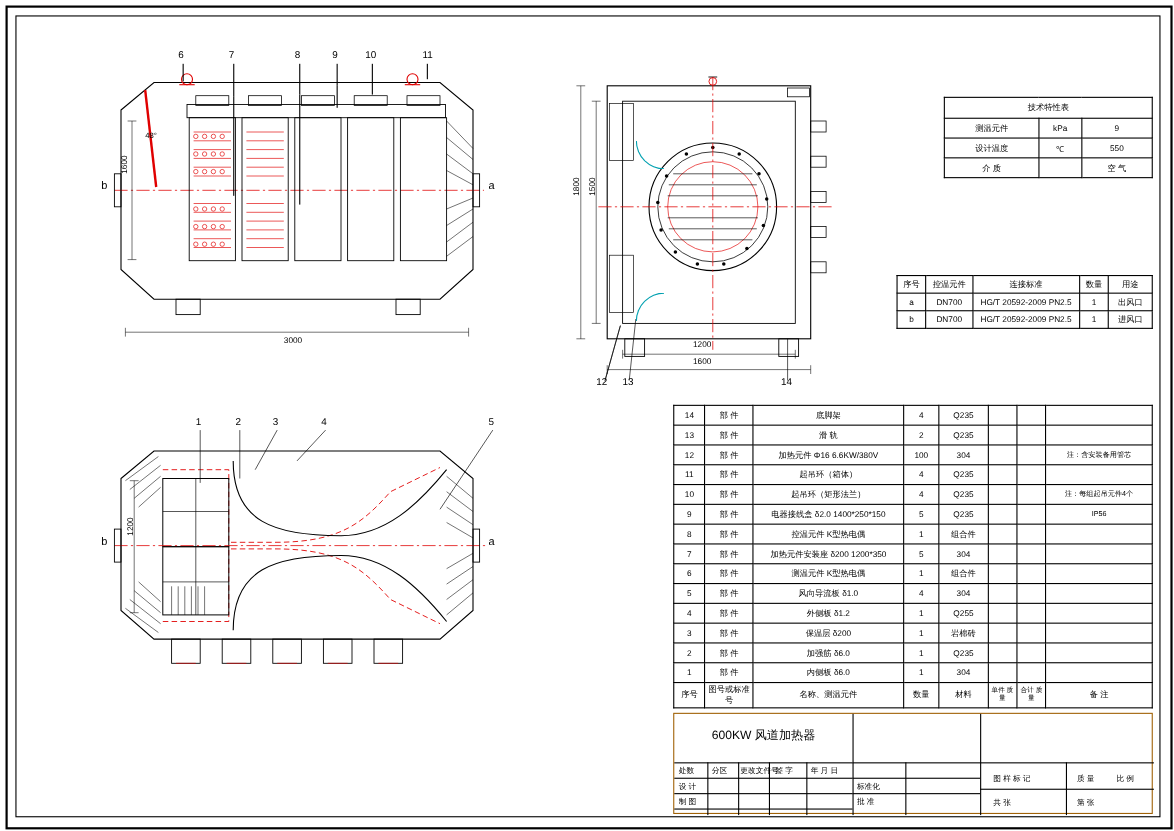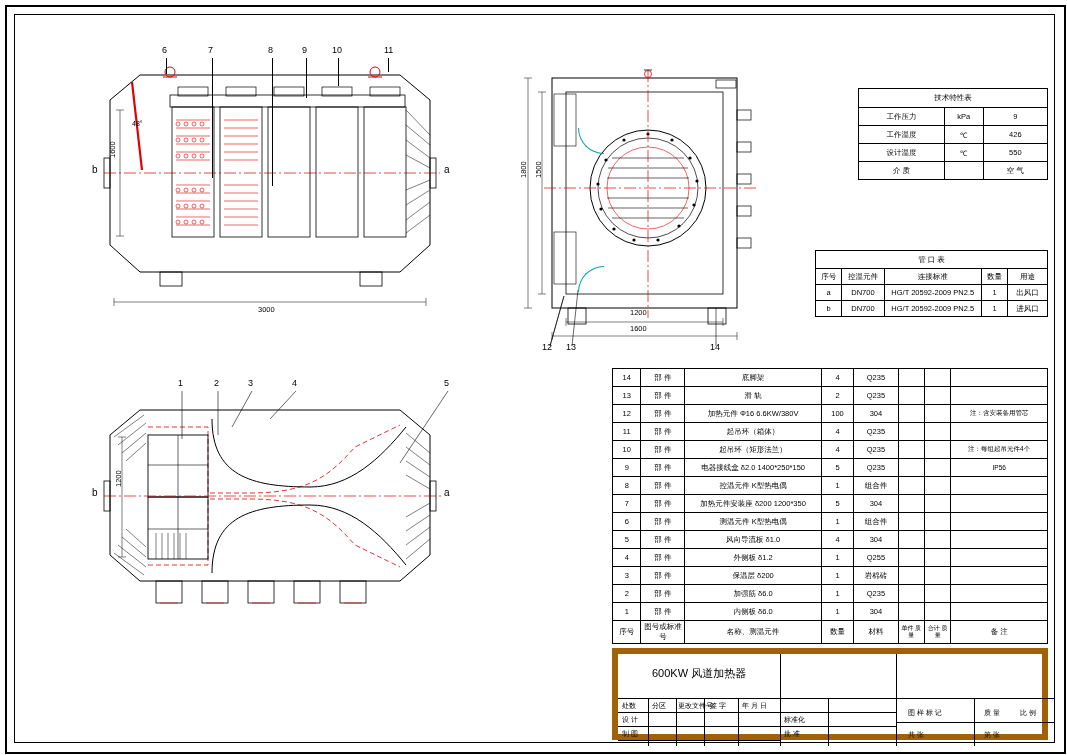--- a/index.html
+++ b/index.html
@@ -5,21 +5,21 @@
   html,body{margin:0;padding:0;background:#fff;}
   body{width:1067px;height:755px;font-family:"Liberation Sans",sans-serif;}
   #sheet{position:relative;width:1067px;height:755px;background:#fff;overflow:hidden;}
   .frame-outer{position:absolute;left:5px;top:5px;width:1057px;height:745px;border:2px solid #000;}
   .frame-inner{position:absolute;left:14px;top:14px;width:1039px;height:727px;border:1px solid #000;}
 
   
   .ln{position:absolute;background:#000;}
   .hl{height:1px;}
   .vl{width:1px;}
-  .blk{position:absolute;border:6px solid #a16207;box-sizing:border-box;}
+  .blk{position:absolute;border:1px solid #a16207;box-sizing:border-box;}
   .txt{position:absolute;font-size:8px;color:#000;white-space:nowrap;}
   .txt7{position:absolute;font-size:7px;color:#000;white-space:nowrap;}
 
   
   table{border-collapse:collapse;position:absolute;font-size:7.5px;}
   table td,table th{border:1px solid #000;text-align:center;padding:0;font-weight:normal;}
 
   
   #v1{position:absolute;left:100px;top:40px;width:370px;height:300px;}
   #v2{position:absolute;left:520px;top:50px;width:300px;height:300px;}
@@ -376,47 +376,39 @@
     <span class="lbl-b" style="left:-8px;top:112px;">b</span>
     <span class="lbl-b" style="left:344px;top:112px;">a</span>
   </div>
 
   <table style="left:858px;top:88px;width:190px;">
     <tbody>
         <tr>
           <td colspan="3" style="height:18px;margin-top:33px;">技术特性表</td>
         </tr>
     <tr>
-          <td style="width:86px;height:17px;">工作压力</td>
+          <td style="width:86px;height:17px;">测温元件</td>
           <td style="width:38px;">kPa</td>
           <td style="width:64px;">9</td>
-        </tr>
-    <tr>
-          <td style="height:17px;">工作温度</td>
-          <td>℃</td>
-          <td>426</td>
         </tr>
     <tr>
           <td style="height:17px;">设计温度</td>
           <td>℃</td>
           <td>550</td>
         </tr>
     <tr>
           <td style="height:17px;">介 质</td>
           <td></td>
           <td>空 气</td>
         </tr>
   </tbody>
     </table>
 
   <table style="left:815px;top:250px;width:233px;">
     <tbody>
-        <tr>
-          <td colspan="5" style="height:17px;">管 口 表</td>
-        </tr>
     <tr>
       <td style="width:26px;height:15px;">序号</td>
       <td style="width:42px;">控温元件</td>
       <td style="width:99px;">连接标准</td>
       <td style="width:26px;">数量</td>
       <td style="width:40px;">用途</td>
     </tr>
     <tr>
       <td style="height:15px;">a</td>
       <td>DN700</td>

